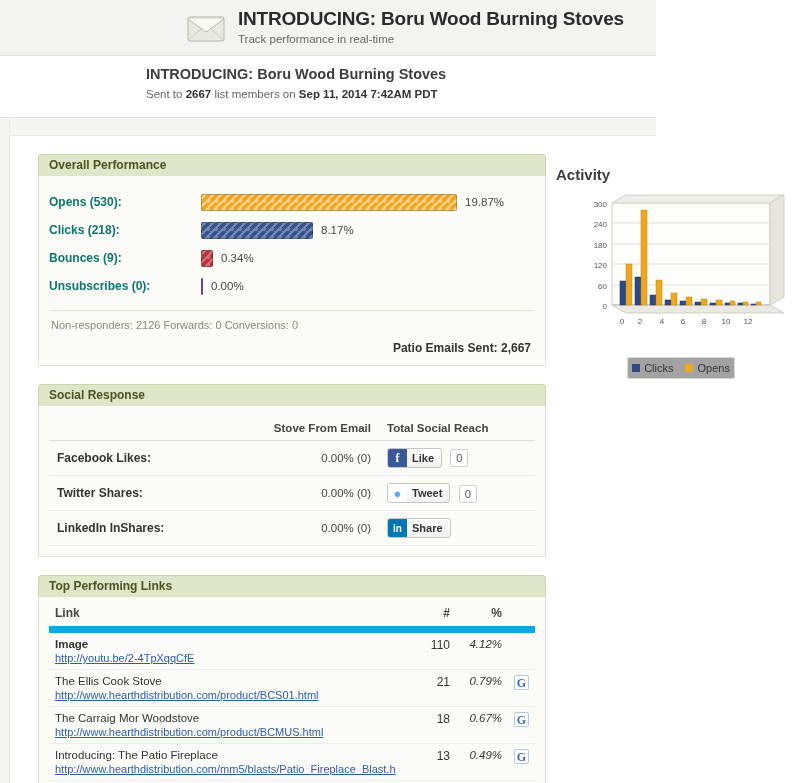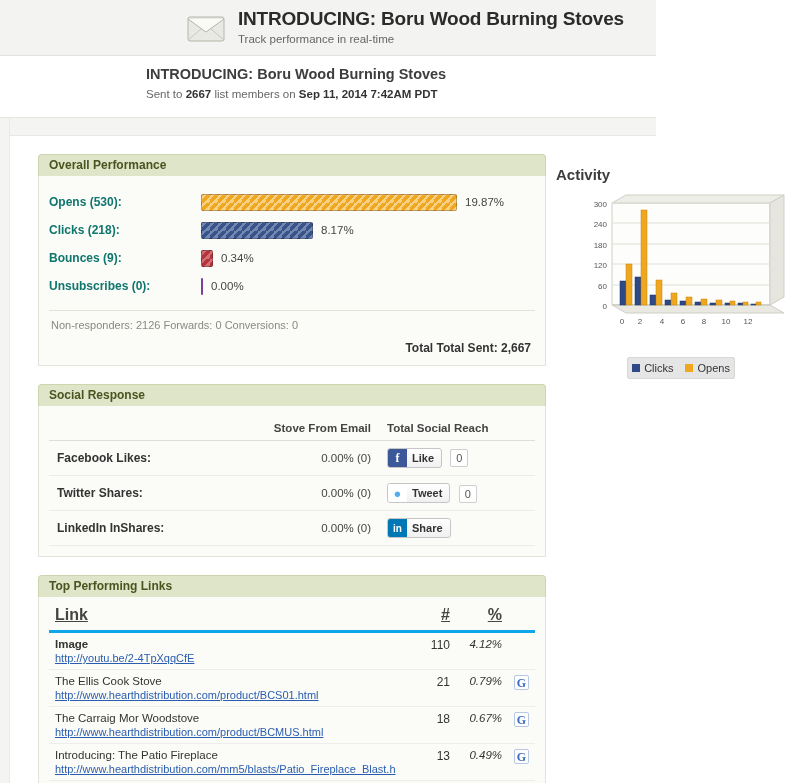--- a/index.html
+++ b/index.html
@@ -227,27 +227,26 @@
     font-size: 11px;
     color: #555;
     margin-left: 5px;
     padding: 0 3px;
     vertical-align: middle;
   }
 
   
   table.links { width: 100%; border-collapse: collapse; }
   table.links th {
-    font-size: 16px;
+    font-size: 12px;
     font-weight: bold;
     color: #444;
     text-align: left;
     padding: 3px 6px 6px 6px;
-    border-bottom: 3px solid #0ea5e9;
-    text-decoration: underline;
+    border-bottom: 7px solid #0ea5e9;
   }
   table.links th.c { text-align: right; }
   table.links td {
     padding: 5px 6px;
     border-bottom: 1px solid #ededed;
     vertical-align: top;
   }
   .link-title { font-size: 11.5px; color: #333; }
   .link-title.bold { font-weight: bold; }
   .link-url {
@@ -289,21 +288,21 @@
     position: relative;
     width: 232px;
     height: 150px;
     margin-left: 14px;
   }
   .chart-box svg { display: block; }
   .legend {
     margin: 14px auto 0 auto;
     width: 108px;
     border: 1px solid #d9d9d3;
-    background: #e5e5e5;
+    background: #a3a3a3;
     border-radius: 2px;
     display: flex;
     justify-content: center;
     gap: 12px;
     padding: 4px 6px;
     font-size: 11px;
     color: #333;
   }
   .legend span.sw { display:inline-block; width:8px; height:8px; margin-right:4px; }
   .legend .item { display: inline-flex; align-items: center; }
@@ -390,21 +389,21 @@
             <div class="stat-label"><b>Unsubscribes (0):</b></div>
             <div class="bar-wrap">
               <div class="bar unsub" style="width:2px;height:17px"></div>
               <div class="bar-val">0.00%</div>
             </div>
           </div>
 
           <div class="divider"></div>
           <div class="nonresp">Non-responders: 2126 Forwards: 0 Conversions: 0</div>
           <div class="totalsent">
-            <span>Total Total Sent:</span>
+            <span>Patio Emails Sent:</span>
             <span>2,667</span>
           </div>
         </div>
       </div>
 
       <div class="panel">
         <div class="panel-head">Social Response</div>
         <div class="panel-body">
           <table class="social">
             <thead>

